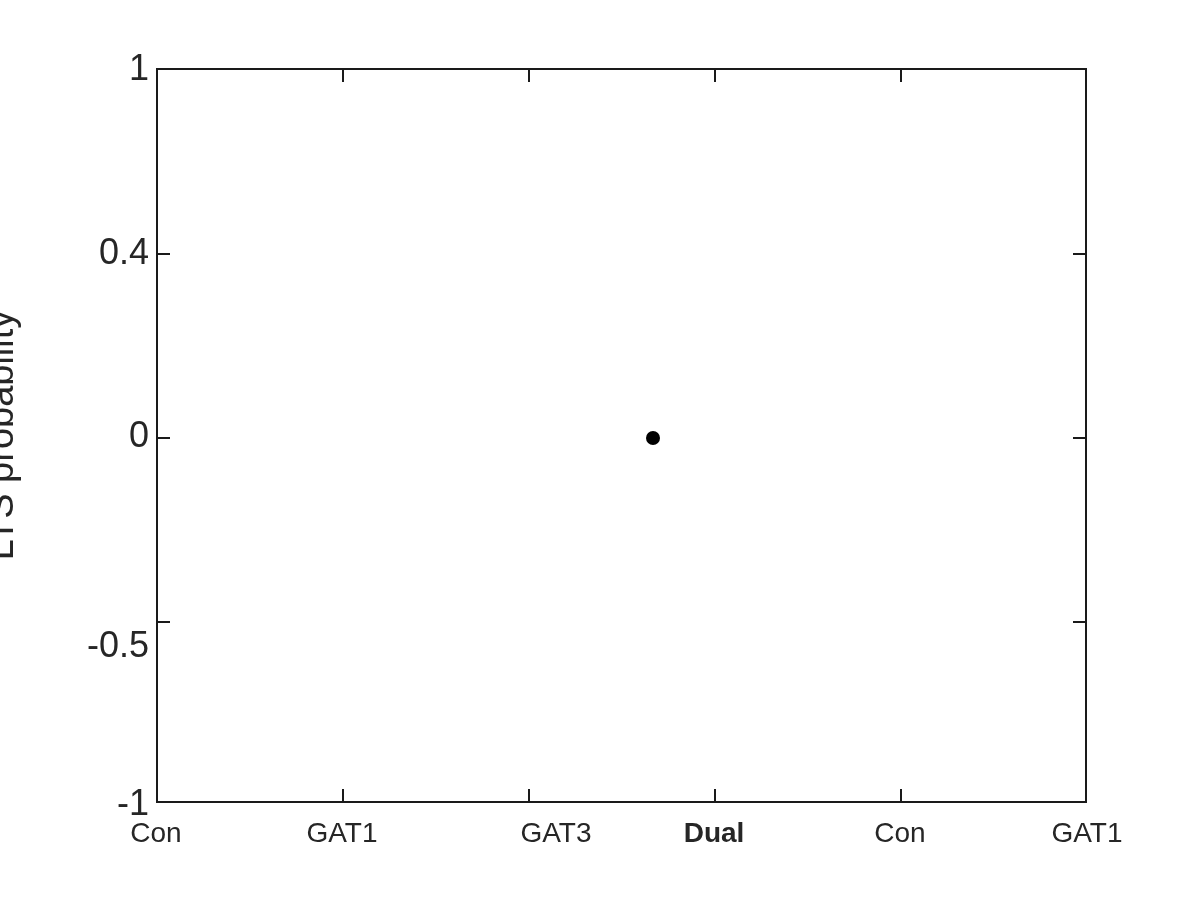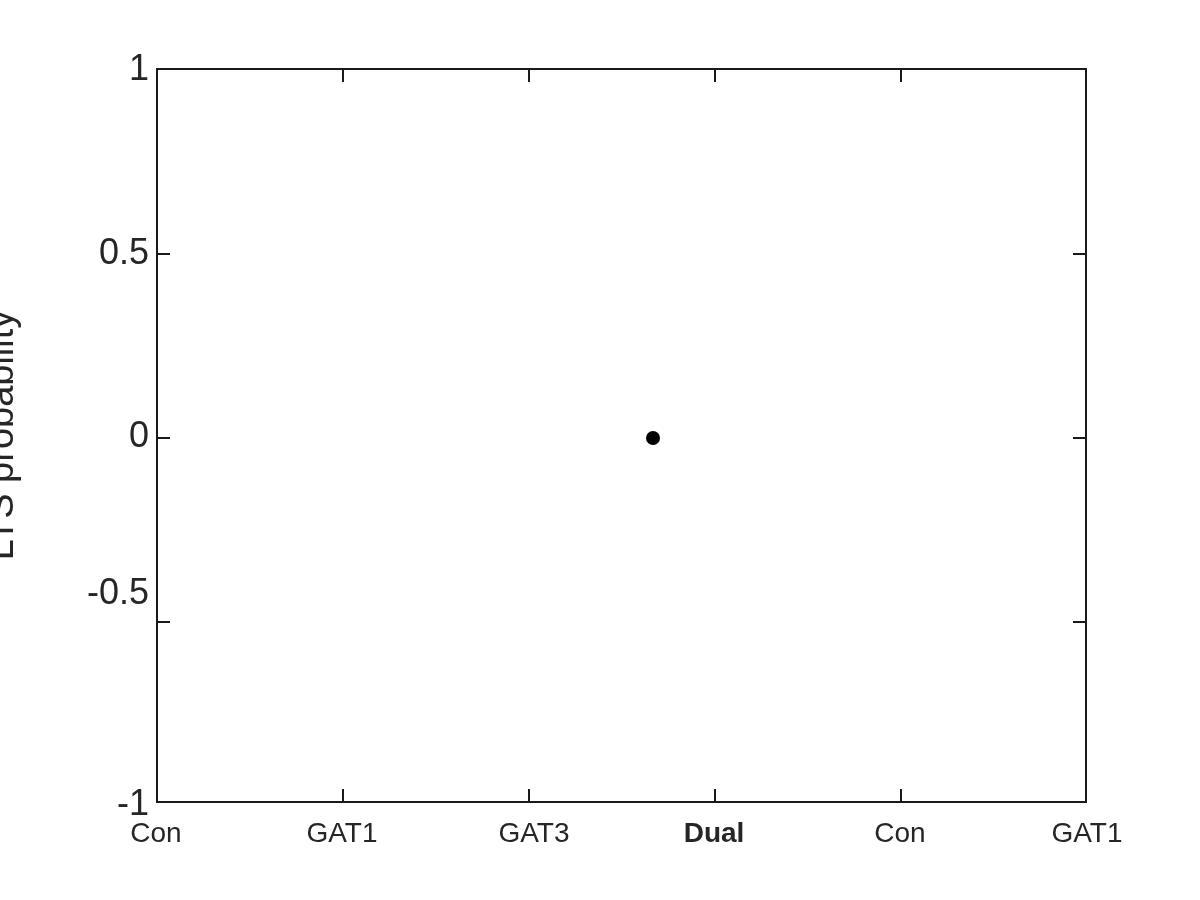--- a/index.html
+++ b/index.html
@@ -104,28 +104,28 @@
 </head>
 <body>
 
 <div id="figure">
 
   <div id="ylabel">
     <span id="ylabel-inner">LTS probability</span>
   </div>
 
   <div class="yticklabel" style="top:68px;">1</div>
-  <div class="yticklabel" style="top:252px;">0.5</div>
+  <div class="yticklabel" style="top:252px;">0.4</div>
   <div class="yticklabel" style="top:435px;">0</div>
-  <div class="yticklabel" style="top:592px;">-0.5</div>
+  <div class="yticklabel" style="top:645px;">-0.5</div>
   <div class="yticklabel" style="top:803px;">-1</div>
 
   <div class="xticklabel" style="left:156px;">Con</div>
   <div class="xticklabel" style="left:342px;">GAT1</div>
-  <div class="xticklabel" style="left:534px;">GAT3</div>
+  <div class="xticklabel" style="left:556px;">GAT3</div>
   <div class="xticklabel" style="left:714px;font-weight:bold;">Dual</div>
   <div class="xticklabel" style="left:900px;">Con</div>
   <div class="xticklabel" style="left:1087px;">GAT1</div>
 
   <div id="plot-area">
 
     <div class="tick-x-bottom" style="left:184px;"></div>
     <div class="tick-x-bottom" style="left:370px;"></div>
     <div class="tick-x-bottom" style="left:556px;"></div>
     <div class="tick-x-bottom" style="left:742px;"></div>

